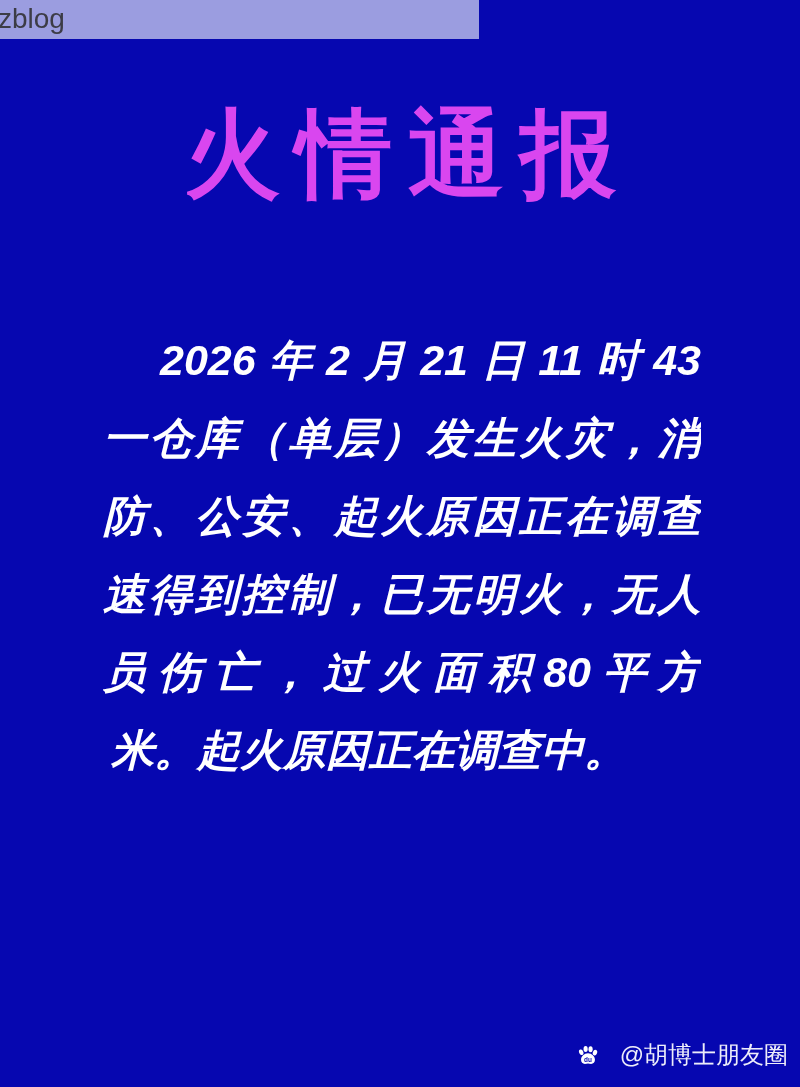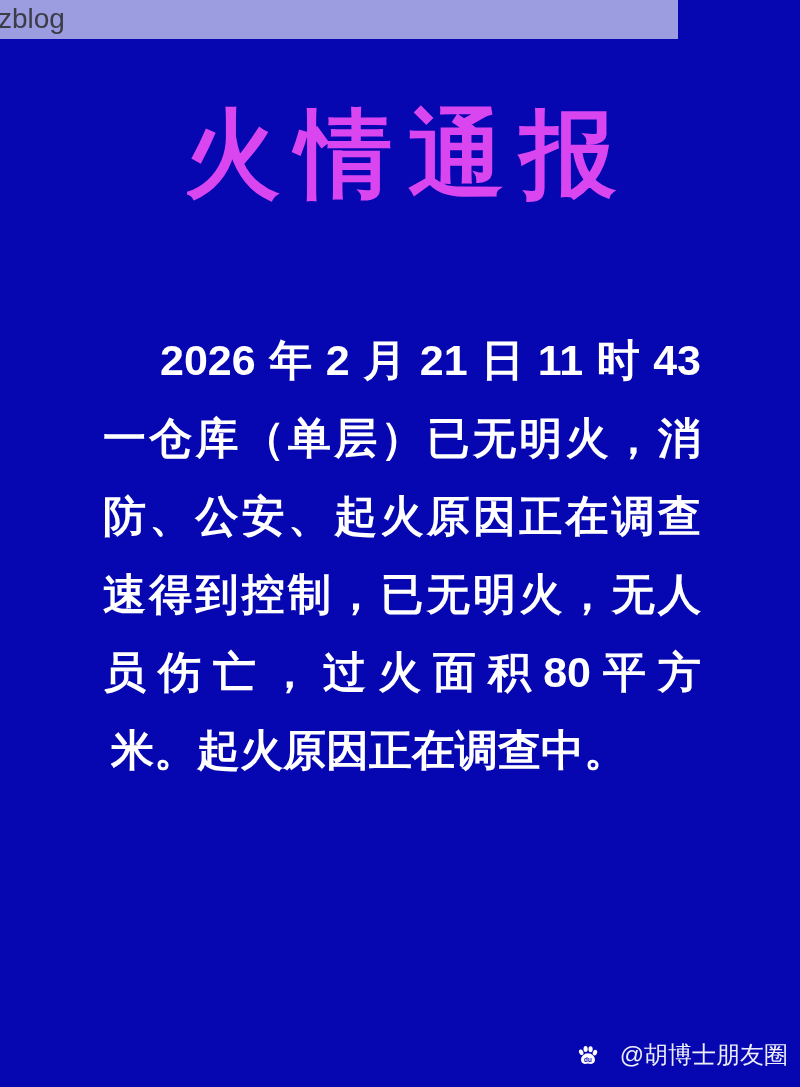--- a/index.html
+++ b/index.html
@@ -12,21 +12,21 @@
     width: 800px;
     height: 1087px;
     background: #0607b0;
     overflow: hidden;
     font-family: "Liberation Sans", sans-serif;
   }
   .topbar {
     position: absolute;
     top: 0;
     left: 0;
-    width: 678px;
+    width: 479px;
     height: 39px;
     background: #9b9de0;
   }
   .site-name {
     position: absolute;
     left: -2px;
     top: 0;
     font-size: 28px;
     line-height: 38px;
     color: #3c3c46;
@@ -45,20 +45,21 @@
     line-height: 124px;
     color: #d946ef;
     letter-spacing: 16px;
     text-indent: 16px;
   }
   .body-text {
     position: absolute;
     top: 321px;
     left: 103px;
     width: 598px;
+    font-style: italic;
   }
   .line {
     margin: 0;
     height: 78px;
     line-height: 78px;
     font-size: 43px;
     font-weight: bold;
     color: #ffffff;
     text-align: justify;
     text-align-last: justify;
@@ -95,21 +96,21 @@
 <div class="page">
 
   <div class="topbar">
     <span class="site-name">zblog</span>
   </div>
 
   <h1 class="title">火情通报</h1>
 
   <div class="body-text">
     <p class="line indent">2026年2月21日11时43</p>
-    <p class="line">一仓库（单层）已无明火，消</p>
+    <p class="line">一仓库（单层）发生火灾，消</p>
     <p class="line">防、公安、起火原因正在调查中</p>
     <p class="line">速得到控制，已无明火，无人</p>
     <p class="line">员伤亡，过火面积80平方</p>
     <p class="line last">米。起火原因正在调查中。</p>
   </div>
 
   <div class="watermark">
     <span class="paw">
       <svg width="22" height="22" viewBox="0 0 24 24" aria-hidden="true">
         <ellipse cx="4.6" cy="9" rx="2.3" ry="3.1" fill="#ffffff" transform="rotate(-22 4.6 9)"></ellipse>

